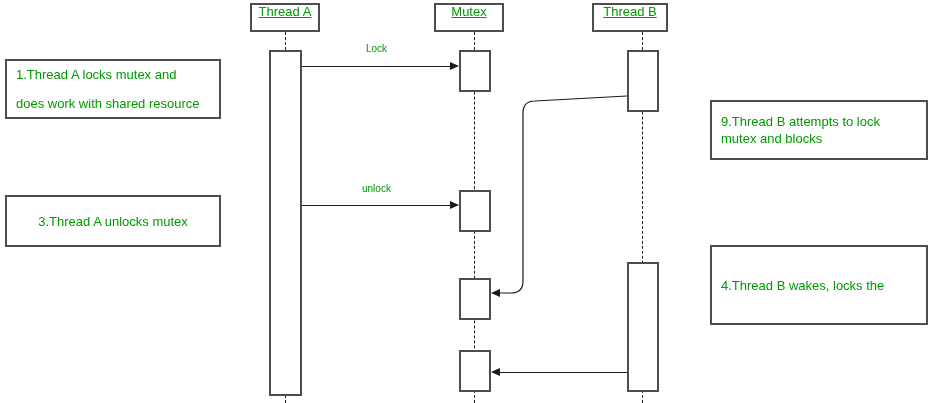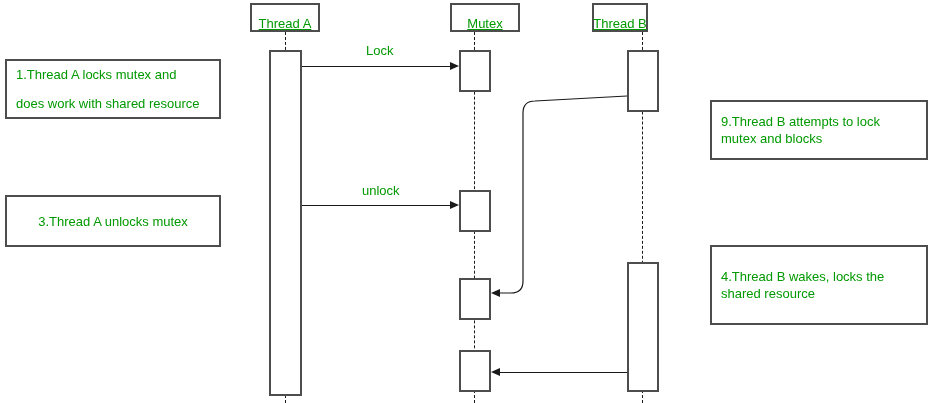--- a/index.html
+++ b/index.html
@@ -15,21 +15,21 @@
     font-family: "Liberation Sans", sans-serif;
     overflow: hidden;
   }
   
   .participant {
     position: absolute;
     box-sizing: border-box;
     border: 2px solid #4d4d4d;
     background: #ffffff;
     display: flex;
-    align-items: flex-end;
+    align-items: flex-start;
     justify-content: center;
   }
   .participant-label {
     color: #009900;
     font-size: 13px;
     text-decoration: underline;
     white-space: nowrap;
     line-height: 1;
   }
   
@@ -56,21 +56,21 @@
     width: 0;
     height: 0;
     border-top: 4px solid transparent;
     border-bottom: 4px solid transparent;
   }
   .arrow-right { border-left: 9px solid #1a1a1a; }
   .arrow-left  { border-right: 9px solid #1a1a1a; }
   .msg-label {
     position: absolute;
     color: #009900;
-    font-size: 13px;
+    font-size: 10px;
     white-space: nowrap;
     line-height: 1;
   }
   .callback-svg {
     position: absolute;
     left: 0;
     top: 0;
     width: 932px;
     height: 403px;
     pointer-events: none;
@@ -101,25 +101,25 @@
 <div id="canvas">
 
   <div class="lifeline" style="left:285px; top:32px; height:371px;"></div>
   <div class="lifeline" style="left:474px; top:32px; height:371px;"></div>
   <div class="lifeline" style="left:642px; top:32px; height:371px;"></div>
 
   <div class="participant" style="left:250px; top:3px; width:70px; height:29px;">
     <span class="participant-label">Thread A</span>
   </div>
 
-  <div class="participant" style="left:434px; top:3px; width:70px; height:29px;margin-left:16px;">
+  <div class="participant" style="left:434px; top:3px; width:70px; height:29px;">
     <span class="participant-label">Mutex</span>
   </div>
 
-  <div class="participant" style="left:592px; top:3px; width:56px; height:29px;">
+  <div class="participant" style="left:592px; top:3px; width:76px; height:29px;">
     <span class="participant-label">Thread B</span>
   </div>
 
   <div class="activation" style="left:269px; top:50px; width:33px; height:346px;"></div>
 
   <div class="activation" style="left:459px; top:50px; width:32px; height:42px;"></div>
   <div class="activation" style="left:459px; top:190px; width:32px; height:42px;"></div>
   <div class="activation" style="left:459px; top:278px; width:32px; height:42px;"></div>
   <div class="activation" style="left:459px; top:350px; width:32px; height:42px;"></div>
 
@@ -151,16 +151,15 @@
     <span class="note-line">9.Thread B attempts to lock</span>
     <span class="note-line">mutex and blocks</span>
   </div>
 
   <div class="note centered" style="left:5px; top:195px; width:216px; height:52px;text-align:right;">
     <span class="note-line">3.Thread A unlocks mutex</span>
   </div>
 
   <div class="note" style="left:710px; top:245px; width:218px; height:80px;">
     <span class="note-line">4.Thread B wakes, locks the</span>
-    <span class="note-line">shared resource</span>
   </div>
 
 </div>
 
 </body></html>

